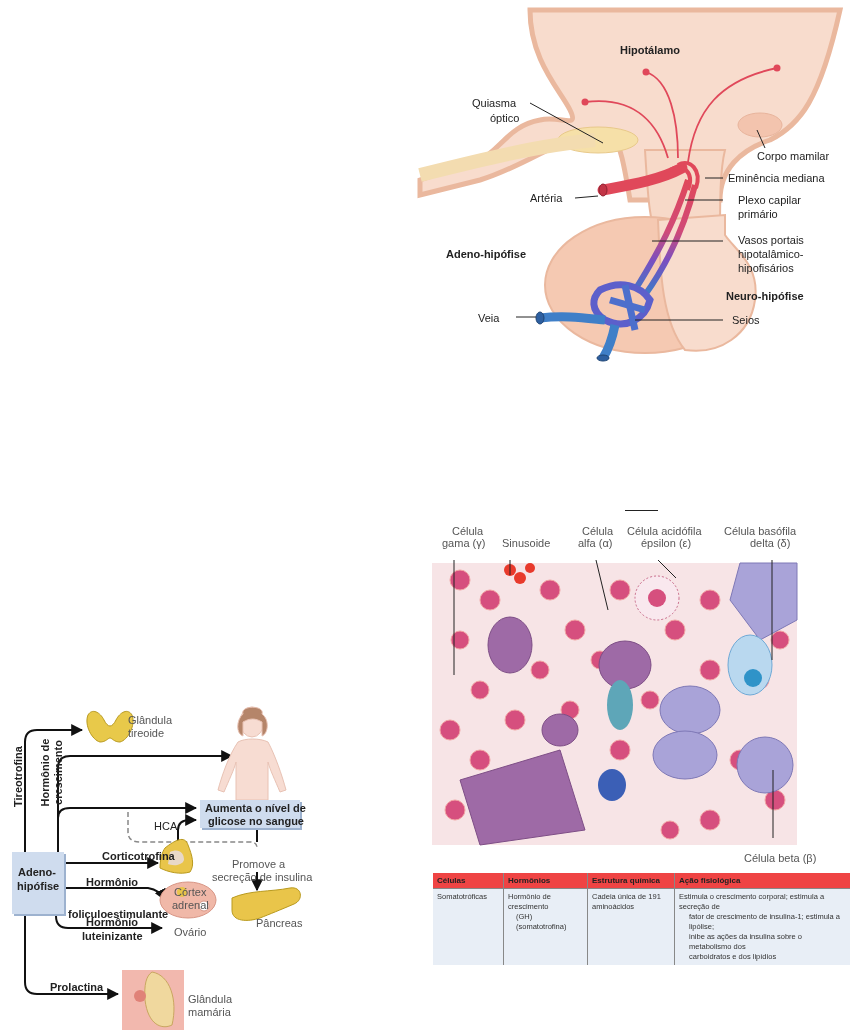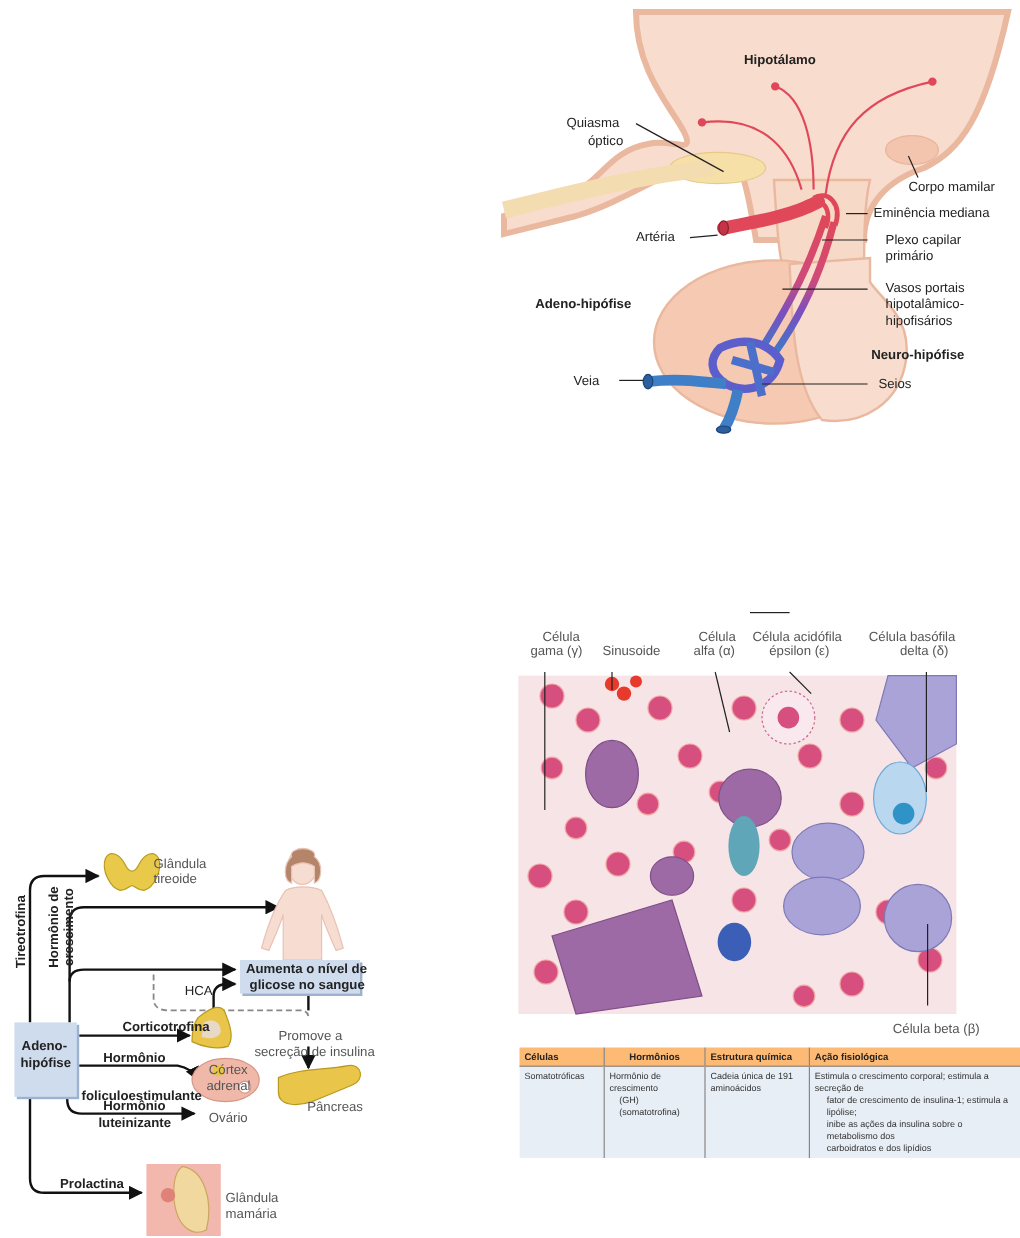--- a/index.html
+++ b/index.html
@@ -5,21 +5,21 @@
   html,body{margin:0;padding:0;background:#fff;}
   body{width:850px;height:1032px;position:relative;overflow:hidden;font-family:"Liberation Sans",sans-serif;color:#222;}
   .abs{position:absolute;}
   .lbl{position:absolute;font-size:11px;color:#222;white-space:nowrap;line-height:13px;}
   .bold{font-weight:bold;}
   .small{font-size:11px;}
   .grey{color:#555;}
   svg{position:absolute;overflow:visible;}
   
   .tbl{position:absolute;left:433px;top:873px;width:417px;height:68px;background:#e8eef6;border-collapse:collapse;font-family:"Liberation Sans",sans-serif;font-size:8px;}
-  .tbl th{background:#fdba74;text-align:left;font-weight:bold;padding:3px 4px;border-right:1px solid #888;font-size:8px;color:#222;}
+  .tbl th{background:#ef4444;text-align:left;font-weight:bold;padding:3px 4px;border-right:1px solid #888;font-size:8px;color:#222;}
   .tbl td{vertical-align:top;padding:3px 4px;border-right:1px solid #888;font-size:7.5px;color:#333;line-height:10px;}
   .tbl tr.head{height:14px;border-bottom:1px solid #888;}
   .box-blue{position:absolute;background:#cfdcee;box-shadow:2px 2px 0 #9db2cf;}
 </style>
 </head>
 <body>
 
 <div class="abs" style="left:420px;top:0;width:430px;height:370px;">
   <svg width="430" height="370">
     <defs>
@@ -258,21 +258,21 @@
   <span class="lbl small grey" style="left:221px;top:37px;">épsilon (ε)</span>
   <span class="lbl small grey" style="left:304px;top:25px;">Célula basófila</span>
   <span class="lbl small grey" style="left:330px;top:37px;">delta (δ)</span>
   <span class="lbl small grey" style="left:288px;top:352px;margin-left:36px;">Célula beta (β)</span>
 </div>
 
 <table class="tbl">
   <tbody>
       <tr class="head">
     <th style="width:62px;">Células</th>
-    <th style="width:75px;text-align:center;">Hormônios</th>
+    <th style="width:75px;">Hormônios</th>
     <th style="width:78px;">Estrutura química</th>
     <th style="border-right:none;">Ação fisiológica</th>
   </tr>
   <tr>
     <td>Somatotróficas</td>
     <td>
       <div>Hormônio de crescimento</div>
       <div style="padding-left:8px;">(GH) (somatotrofina)</div>
     </td>
     <td>Cadeia única de 191 aminoácidos</td>

